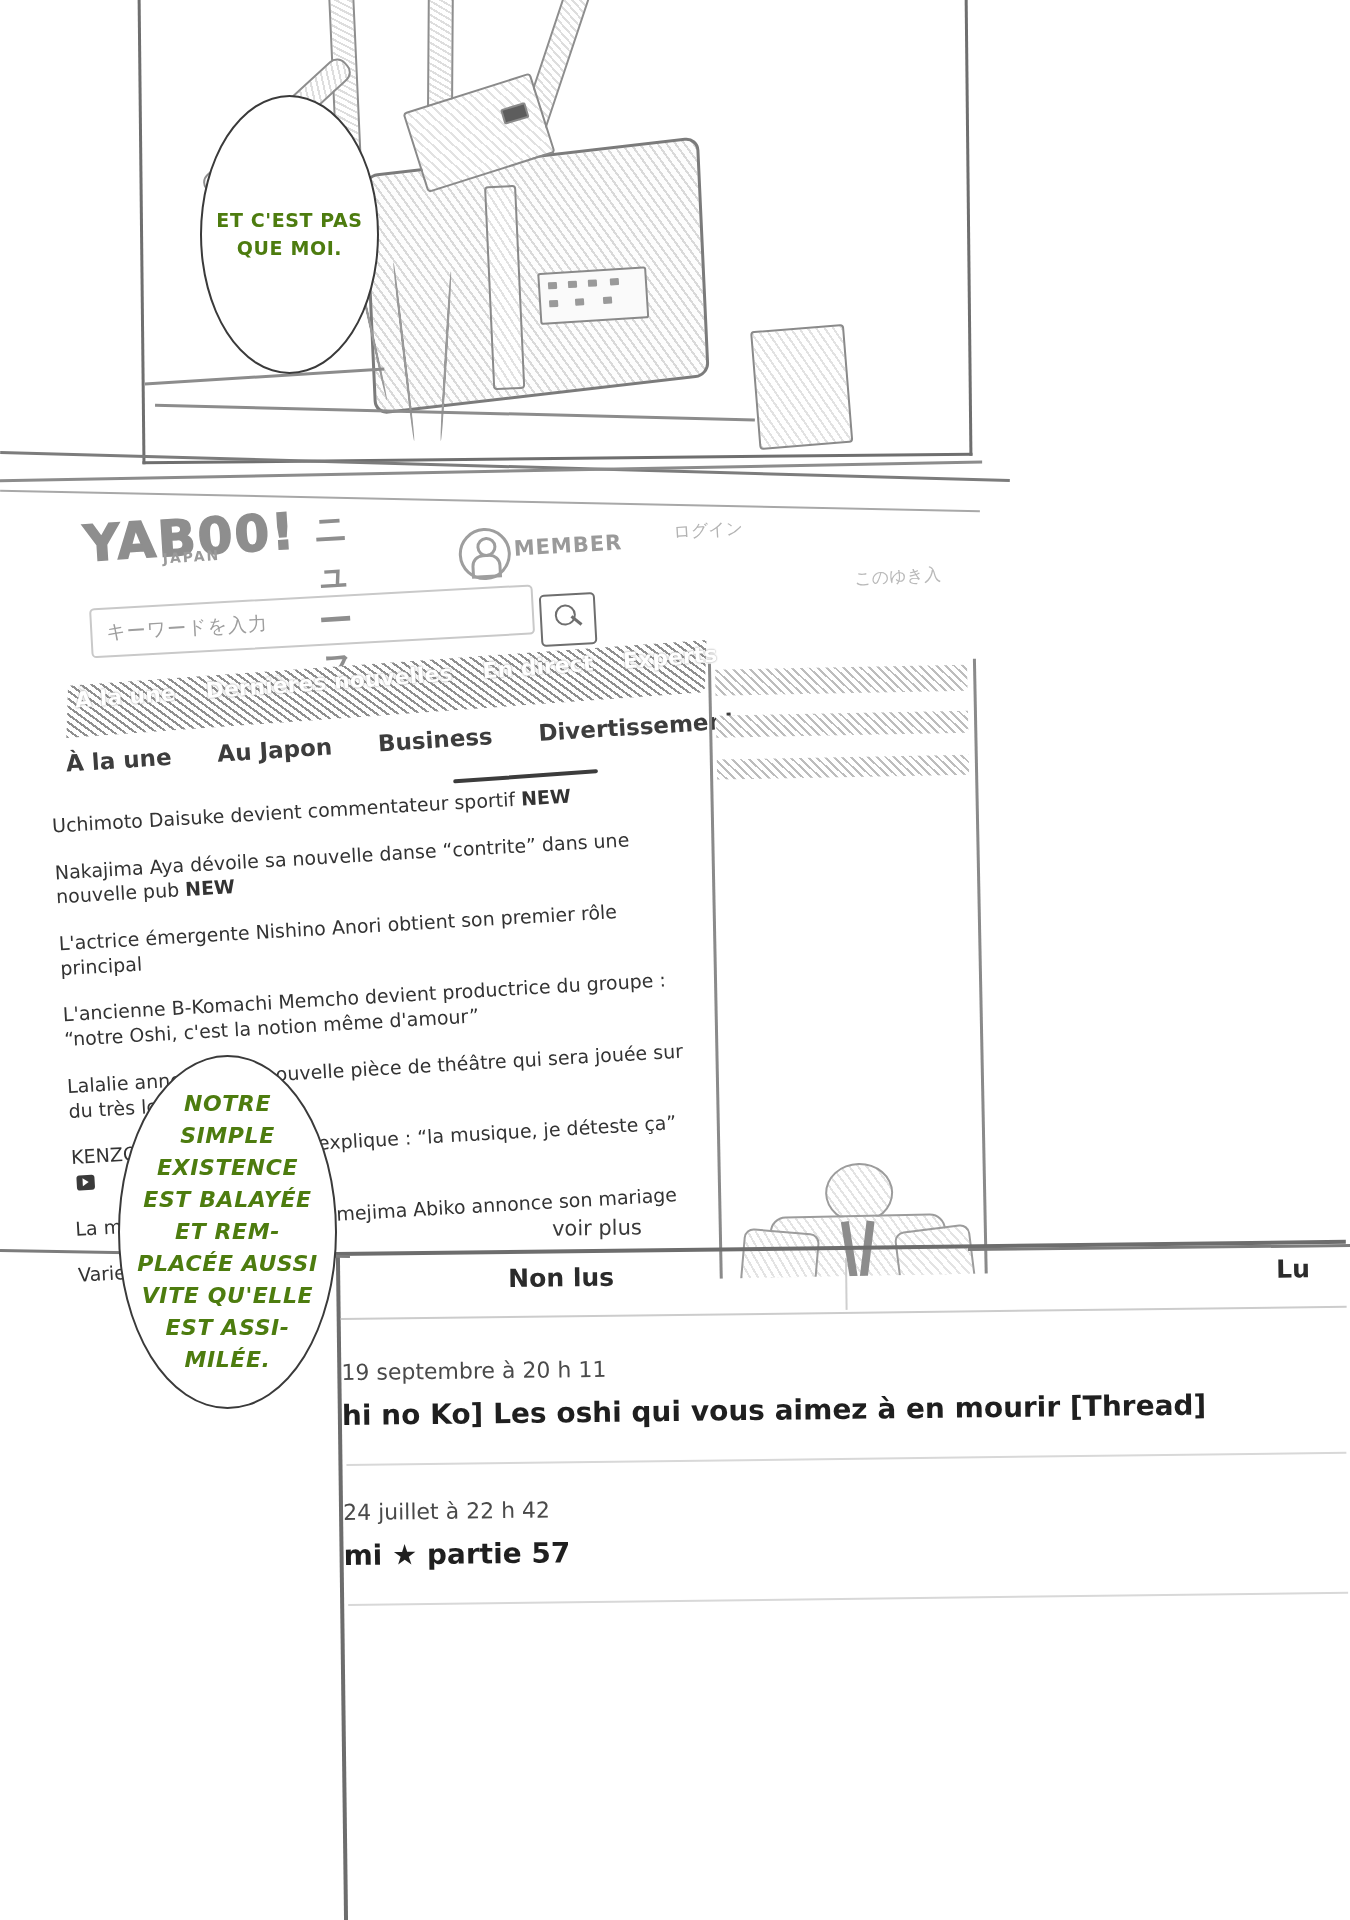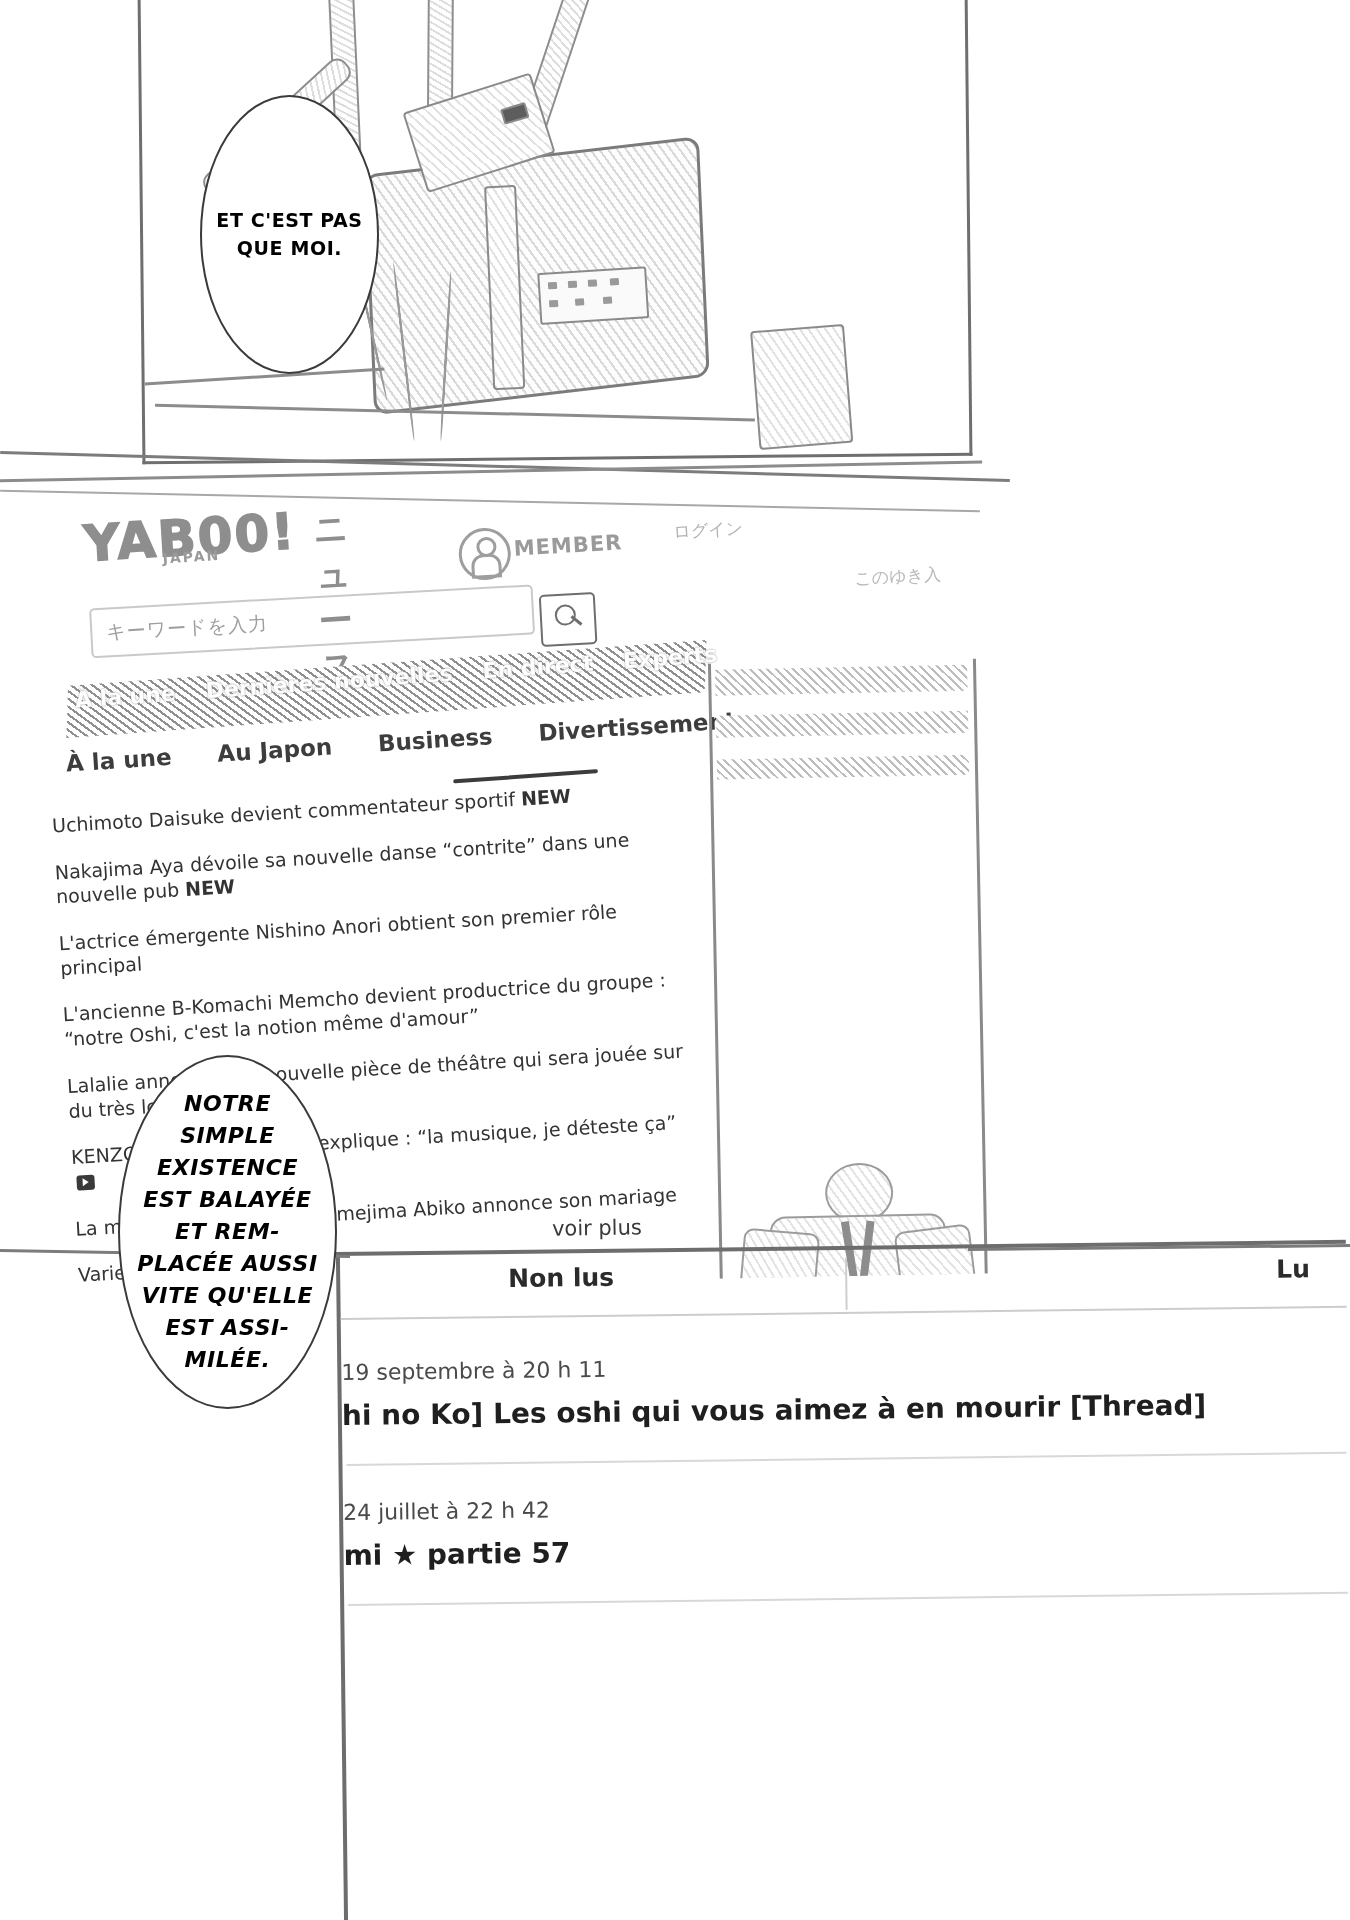--- a/index.html
+++ b/index.html
@@ -27,21 +27,21 @@
   .antenna{position:absolute;width:22px;border:2px solid #8e8e8e;border-radius:11px;
       background:repeating-linear-gradient(30deg,#dedede 0 2px,#ffffff 2px 6px);}
   .router-side{position:absolute;border:2px solid #8a8a8a;
       background:repeating-linear-gradient(60deg,#e2e2e2 0 2px,#ffffff 2px 7px);}
   .cable{position:absolute;border-left:3px solid #9a9a9a;border-radius:50%;height:150px;}
 
   
   .bubble{position:absolute;background:#fff;border:2.5px solid #3a3a3a;
       border-radius:50%;display:flex;align-items:center;justify-content:center;
       text-align:center;font-family:"DejaVu Sans",sans-serif;font-weight:700;
-      letter-spacing:.6px;line-height:1.45;color:#000000;z-index:40;}
+      letter-spacing:.6px;line-height:1.45;color:#4d7c0f;z-index:40;}
 
   #bubble-1{left:200px;top:95px;width:175px;height:275px;font-size:19px;}
   #bubble-2{left:672px;top:555px;width:238px;height:430px;font-size:19px;}
   #bubble-3{left:118px;top:1055px;width:215px;height:350px;font-size:22px;font-style:italic;}
   .bubble p{margin:0;padding:0 14px;}
 
   
   #panel-web{position:absolute;left:-10px;top:470px;width:1000px;height:810px;
       border-top:3px solid #8c8c8c;overflow:hidden;transform:rotate(-1.1deg);}
   #panel-web-inner{position:absolute;left:10px;top:0;width:990px;height:810px;}

